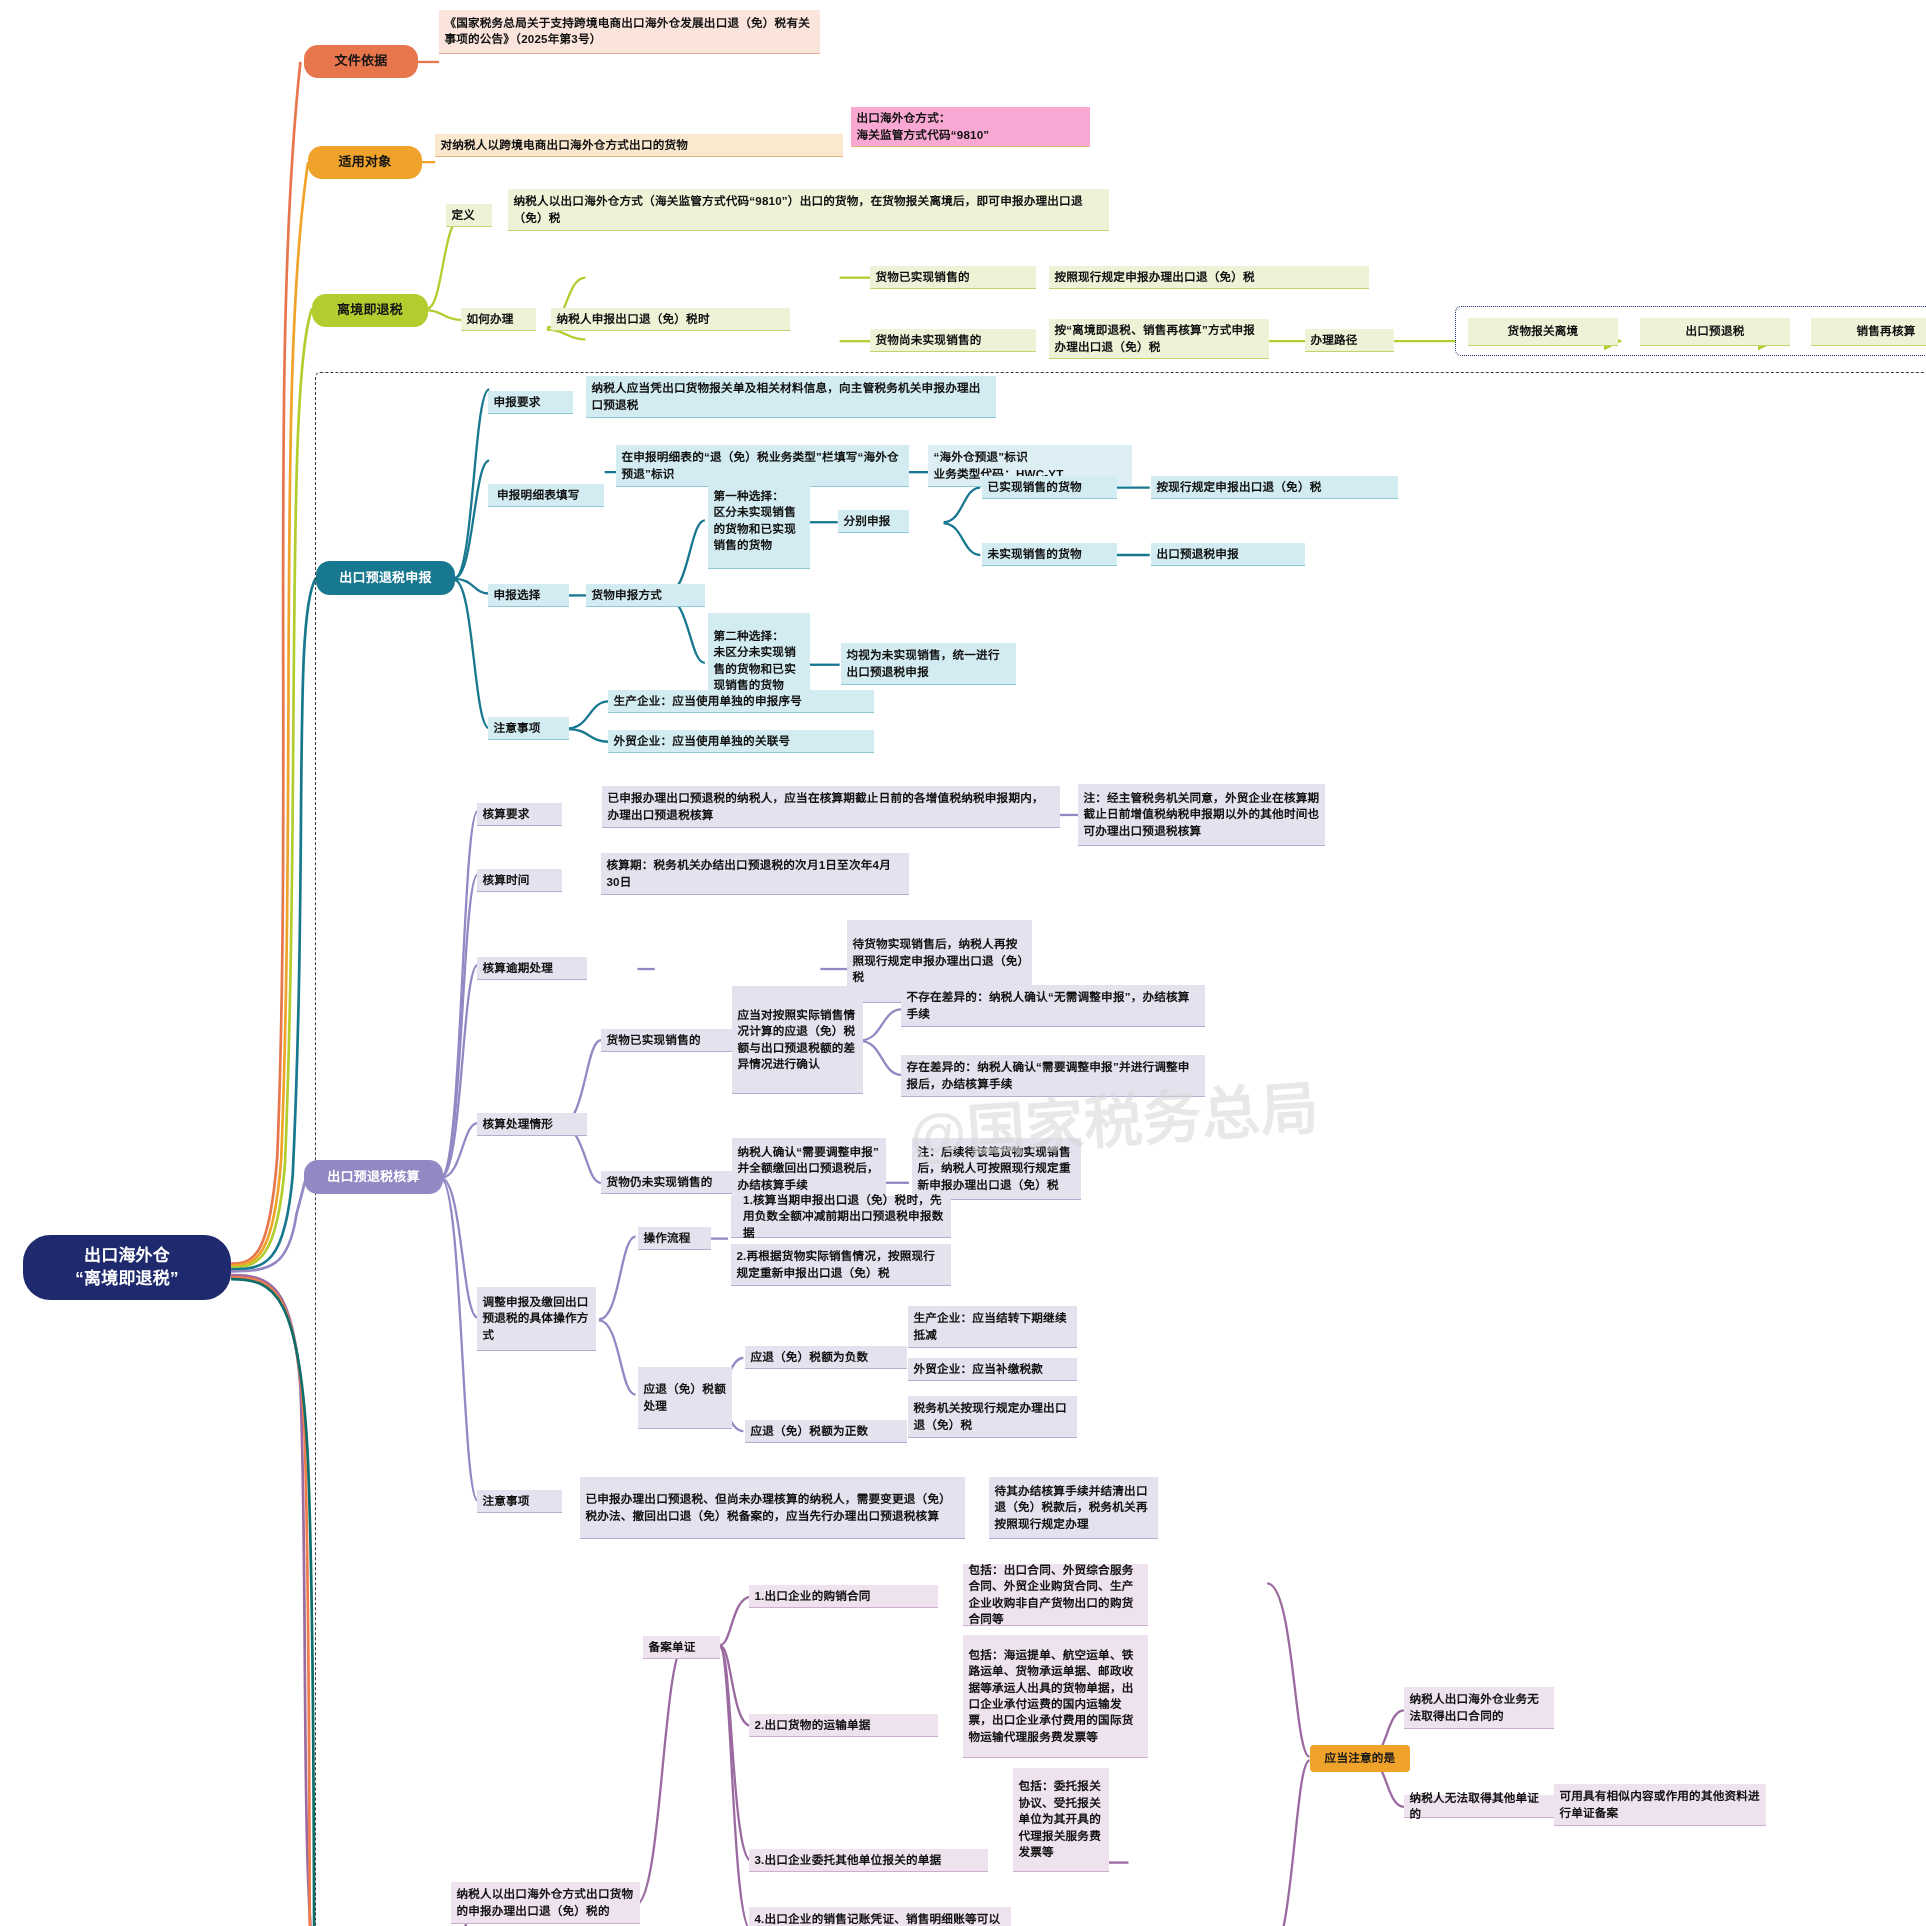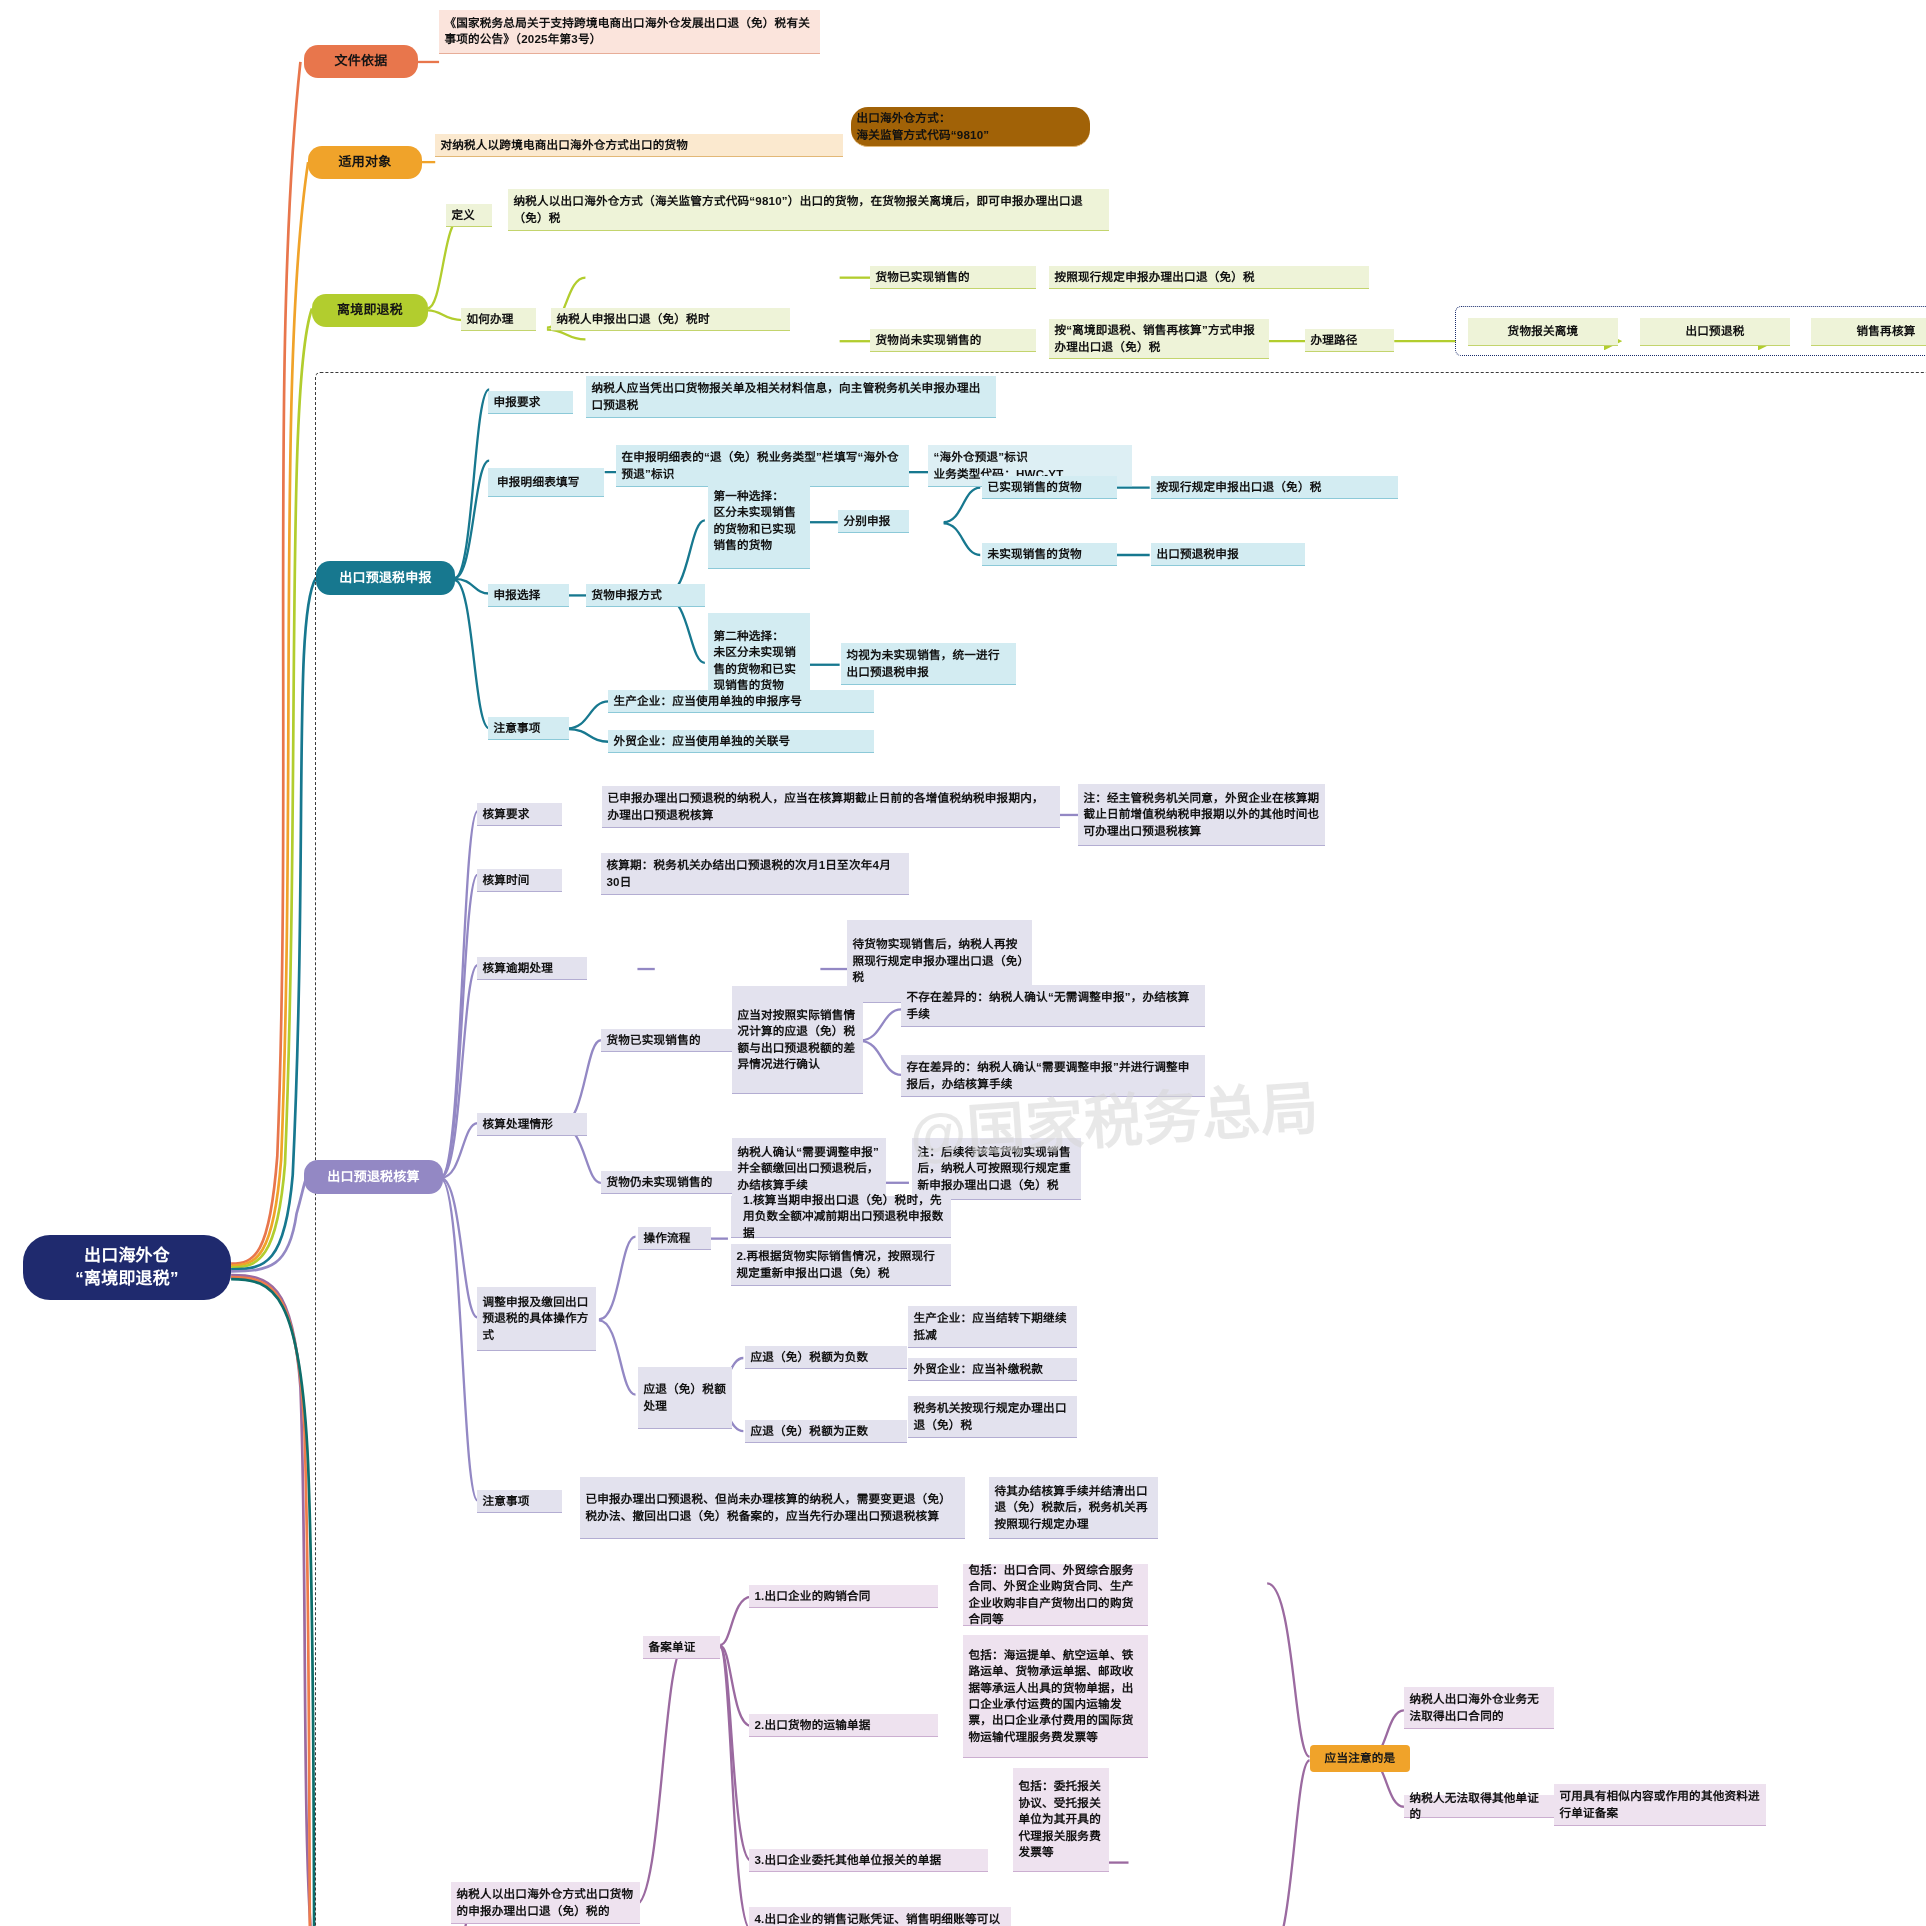--- a/index.html
+++ b/index.html
@@ -53,21 +53,21 @@
   .pill.red{background:#e8764c;color:#141414;}
   .pill.amber{background:#f0a32a;color:#141414;}
   .pill.olive{background:#b2cd2e;color:#141414;}
   
   .box{
     padding:3.1px 5.4px;
     font-size:11.6px;
   }
   .box.c-red{background:#fbe4dc;border-bottom:1.5px solid #e7ad98;}
   .box.c-amber{background:#fbe9cf;border-bottom:1.5px solid #e2b877;}
-  .box.c-amber2{background:#a16207;border-bottom:1.5px solid #e2b877;border-radius:17px;}
+  .box.c-amber2{background:#f9a8d4;border-bottom:1.5px solid #e2b877;}
   .box.c-olive{background:#eef3d8;border-bottom:1.5px solid #c3d46d;}
   .box.c-teal{background:#d3ecf2;border-bottom:1.5px solid #8cc9d8;}
   .box.c-teal2{background:#ddeff4;border-bottom:1.5px solid #8cc9d8;}
   .box.c-purple{background:#e3e2ee;border-bottom:1.5px solid #b3add2;}
   .box.c-plum{background:#eee2ef;border-bottom:1.5px solid #cbaed0;}
   .box.c-tag{background:#f0a32a;color:#1a1a1a;border-radius:3.9px;border:none;}
   .mid{align-items:center;}
   .dashbox{
     position:absolute;
     border:1.2px dashed #3b3b3b;
@@ -253,21 +253,21 @@
   <div class="node box c-olive" style="left:1305px;top:329px;width:89px;height:23px;">办理路径</div>
   <div class="node box c-olive mid" style="left:1468px;top:318px;width:150px;height:28px;justify-content:center;">货物报关离境</div>
   <div class="node box c-olive mid" style="left:1640px;top:318px;width:150px;height:28px;justify-content:center;">出口预退税</div>
   <div class="node box c-olive mid" style="left:1811px;top:318px;width:150px;height:28px;justify-content:center;">销售再核算</div>
 
   <div class="node pill teal" style="left:316px;top:561px;width:139px;height:34px;">出口预退税申报</div>
 
   <div class="node box c-teal" style="left:488px;top:391px;width:85px;height:23px;">申报要求</div>
   <div class="node box c-teal" style="left:586px;top:376px;width:410px;height:42px;">纳税人应当凭出口货物报关单及相关材料信息，向主管税务机关申报办理出口预退税</div>
 
-  <div class="node box c-teal" style="left:488px;top:468px;width:116px;height:29px;padding-left:9px;">申报明细表填写</div>
+  <div class="node box c-teal" style="left:488px;top:484px;width:116px;height:23px;padding-left:9px;">申报明细表填写</div>
   <div class="node box c-teal" style="left:616px;top:445px;width:293px;height:42px;">在申报明细表的“退（免）税业务类型”栏填写“海外仓预退”标识</div>
   <div class="node box c-teal2" style="left:928px;top:445px;width:204px;height:42px;">“海外仓预退”标识
 业务类型代码：HWC-YT</div>
 
   <div class="node box c-teal" style="left:488px;top:584px;width:81px;height:23px;">申报选择</div>
   <div class="node box c-teal" style="left:586px;top:584px;width:119px;height:23px;">货物申报方式</div>
 
   <div class="node box c-teal" style="left:708px;top:473px;width:102px;height:96px;">第一种选择：
 区分未实现销售的货物和已实现销售的货物</div>
   <div class="node box c-teal" style="left:838px;top:510px;width:71px;height:23px;">分别申报</div>

